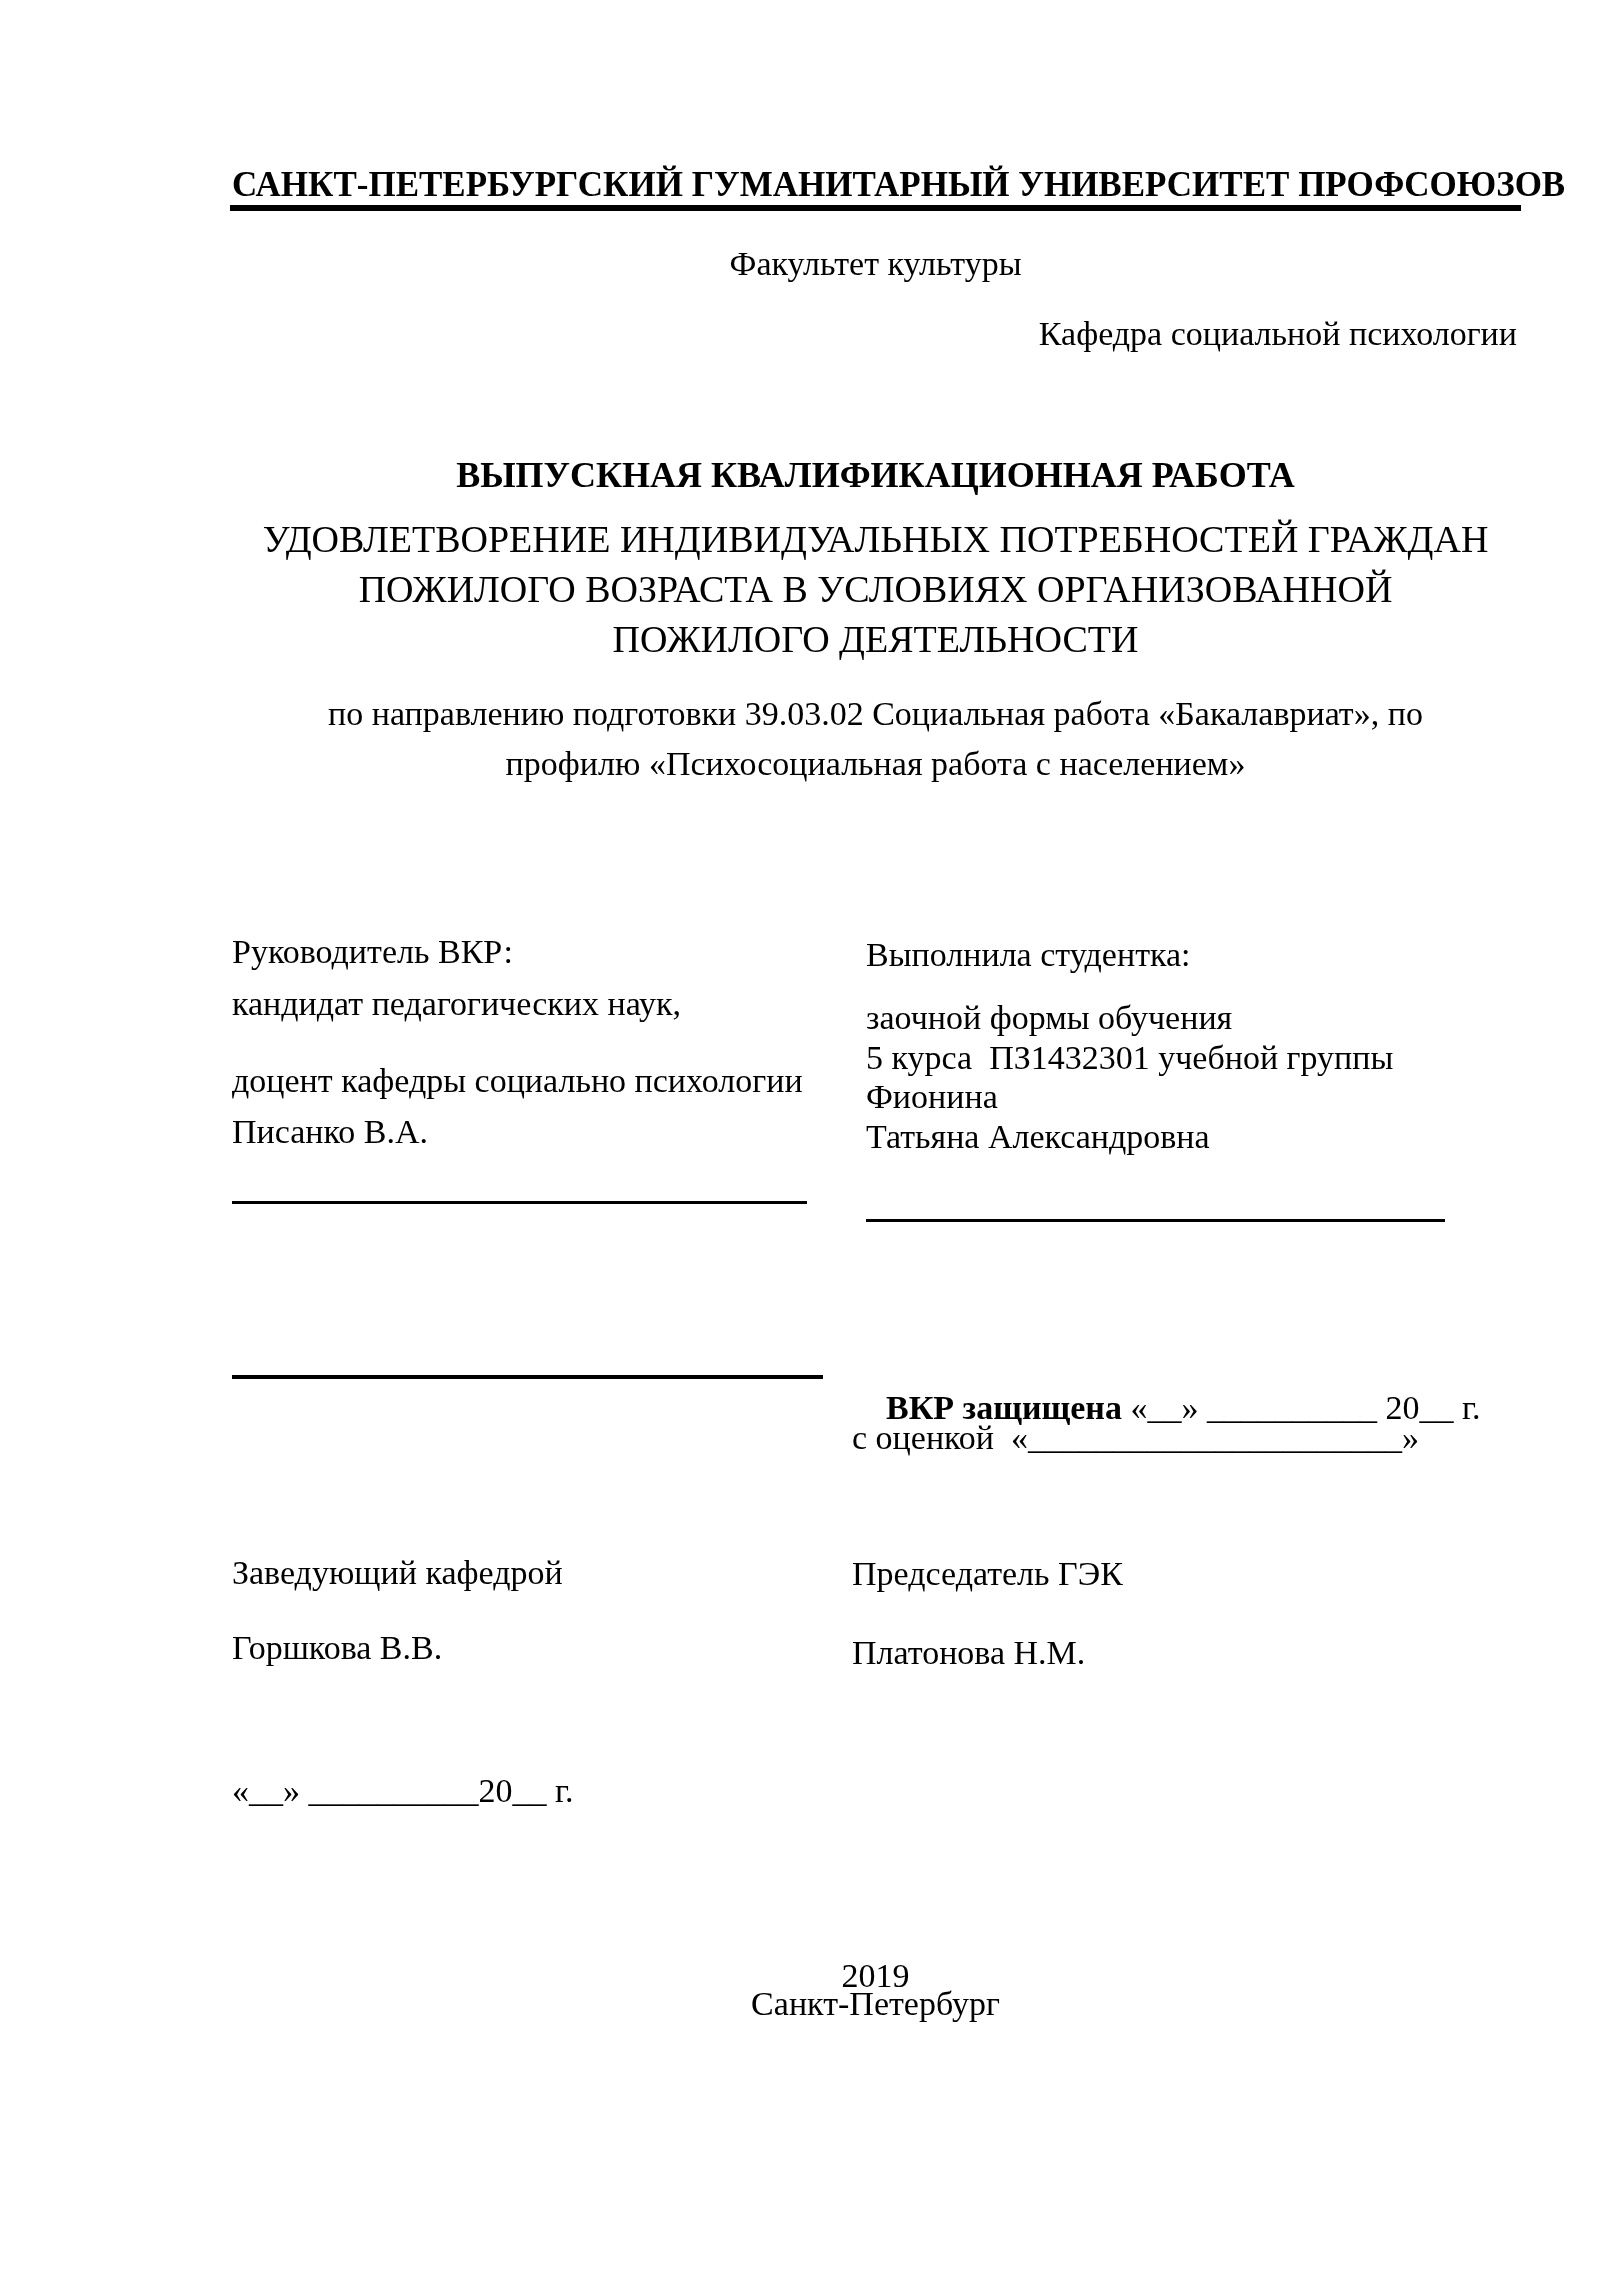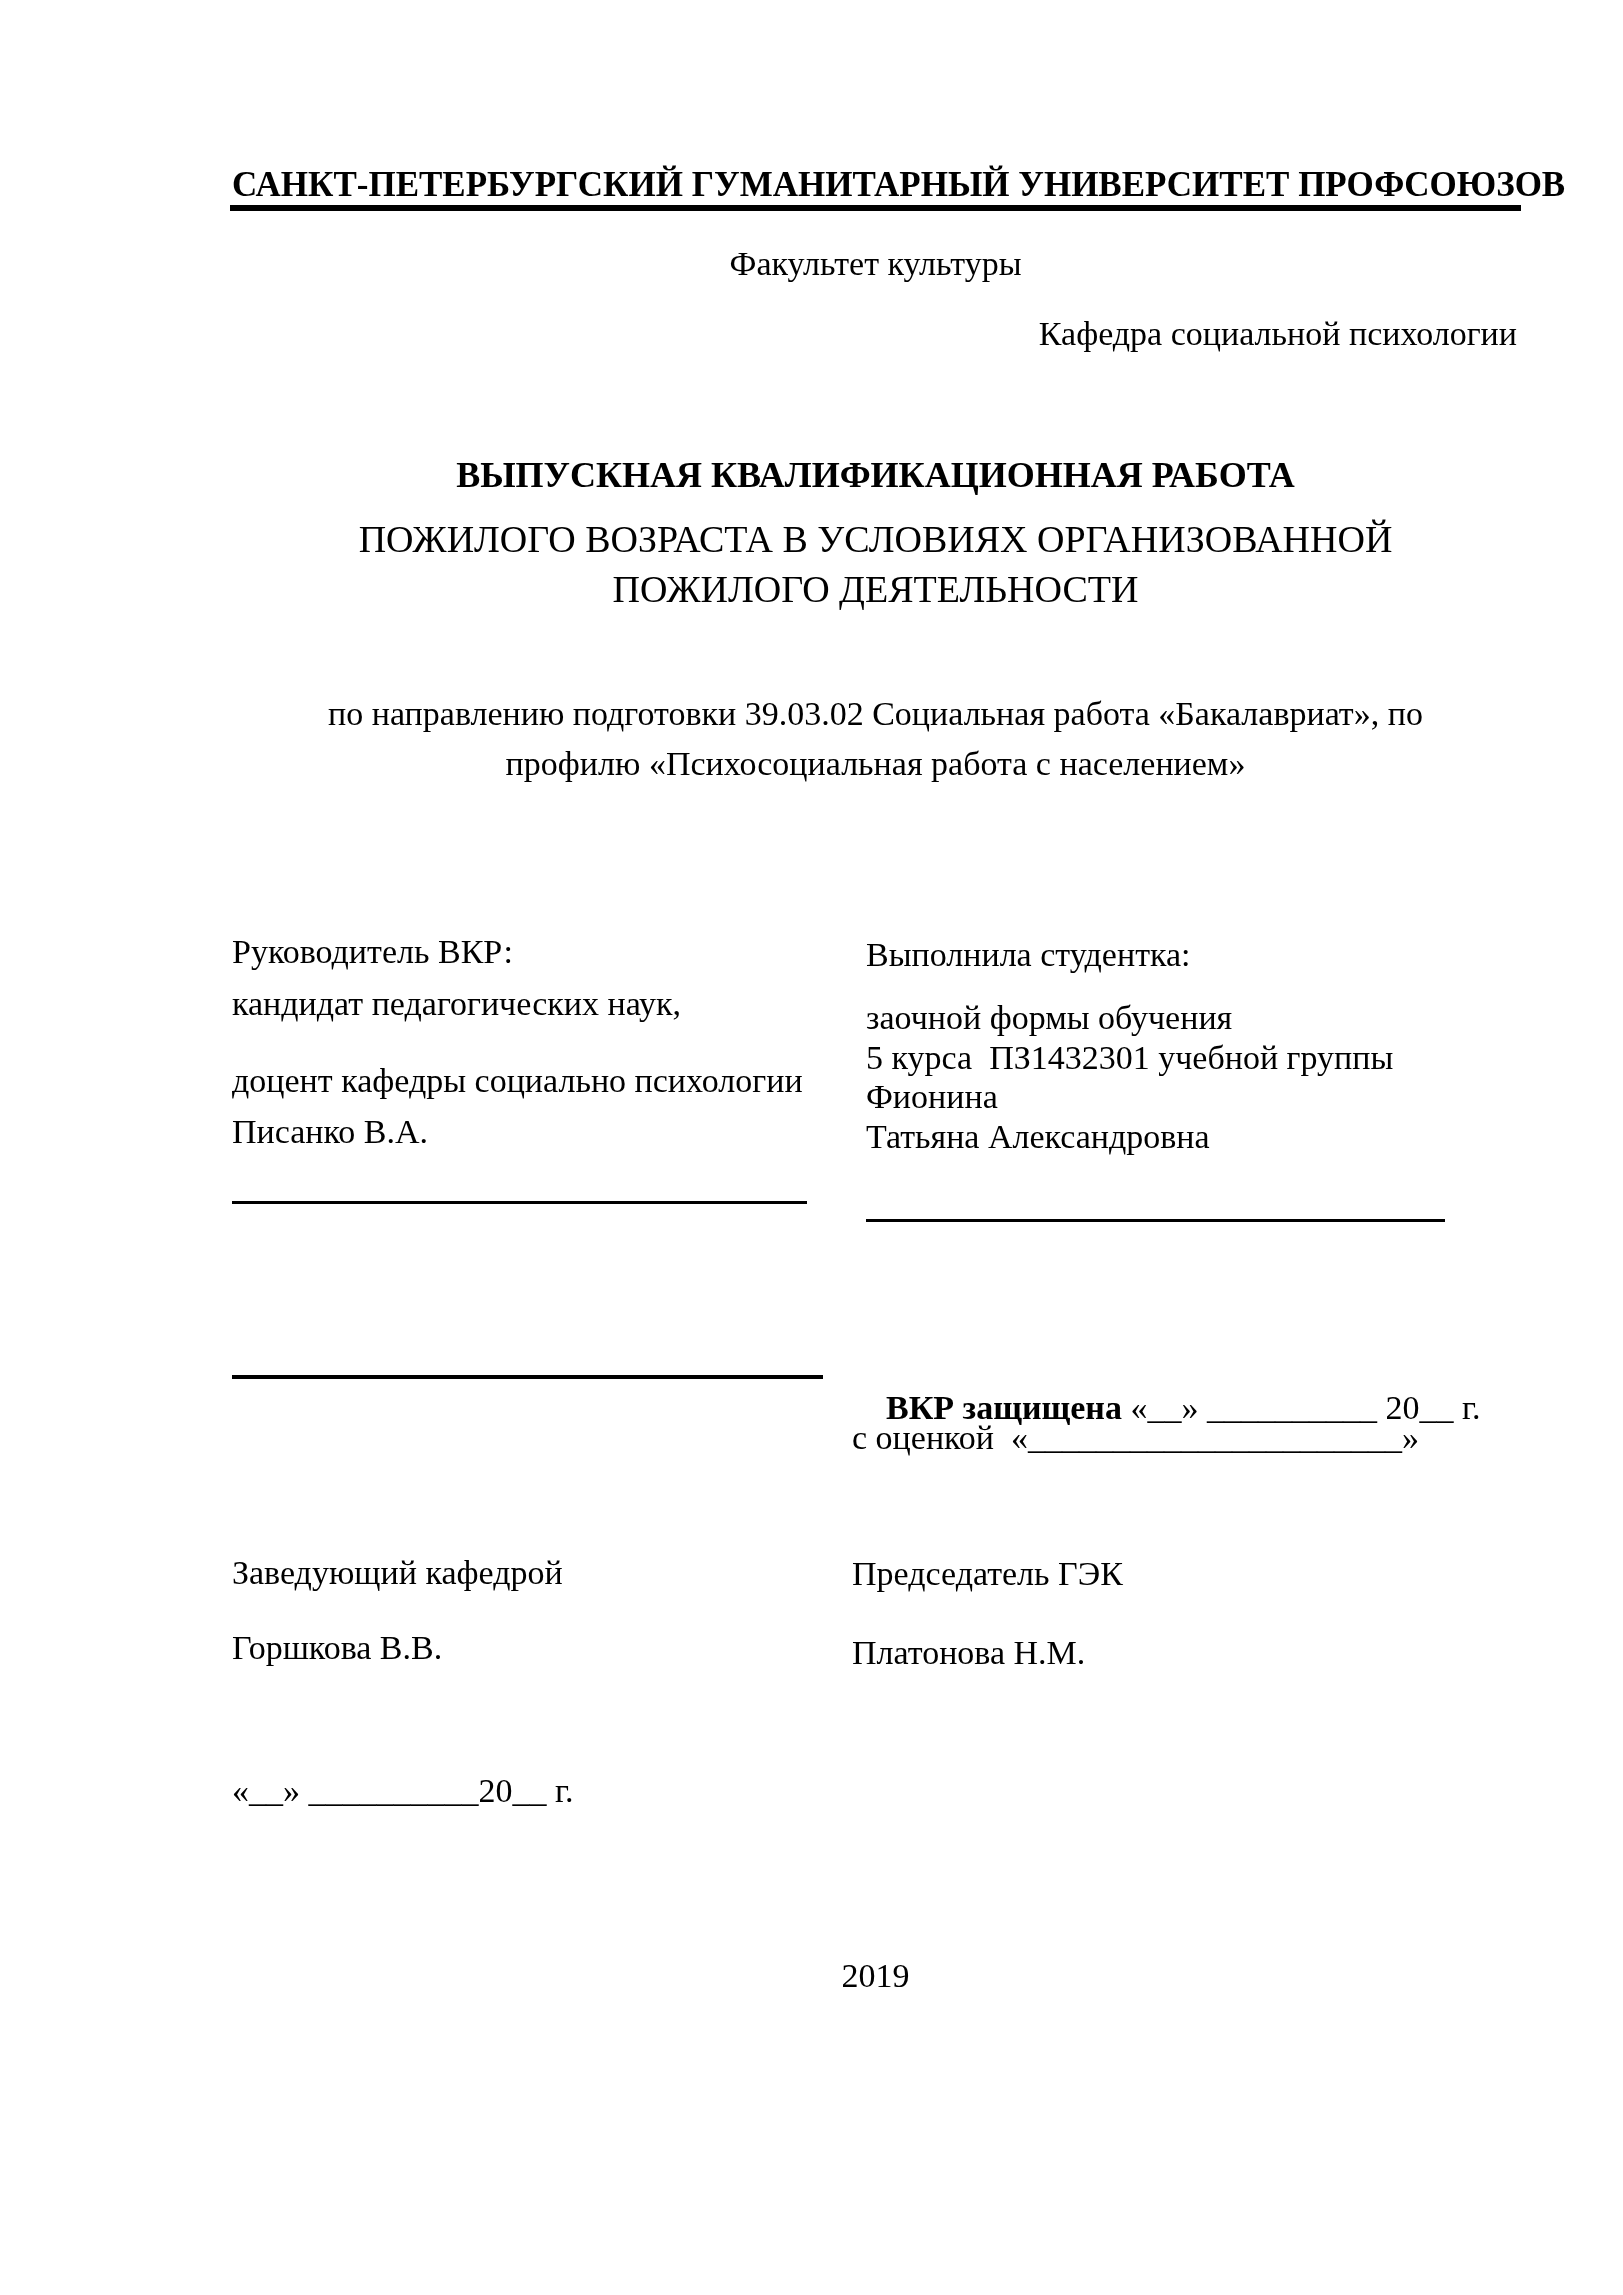--- a/index.html
+++ b/index.html
@@ -54,20 +54,21 @@
 
   <div class="abs content-center fs44 bold line" style="top:165px;text-align:right;">САНКТ-ПЕТЕРБУРГСКИЙ ГУМАНИТАРНЫЙ УНИВЕРСИТЕТ ПРОФСОЮЗОВ</div>
   <div class="abs rule" style="top:205px; left:230px; width:1291px;"></div>
 
   <div class="abs content-center fs43 line" style="top:245px;">Факультет культуры</div>
   <div class="abs content-right fs43 line" style="top:315px;">Кафедра социальной психологии</div>
 
   <div class="abs content-center fs46 bold line" style="top:454px;">ВЫПУСКНАЯ КВАЛИФИКАЦИОННАЯ РАБОТА</div>
 
   <div class="abs content-center fs48 lh64" style="top:514px;">
+    <div class="line">УДОВЛЕТВОРЕНИЕ ИНДИВИДУАЛЬНЫХ ПОТРЕБНОСТЕЙ ГРАЖДАН</div>
     <div class="line">ПОЖИЛОГО ВОЗРАСТА В УСЛОВИЯХ ОРГАНИЗОВАННОЙ</div>
     <div class="line">ПОЖИЛОГО ДЕЯТЕЛЬНОСТИ</div>
   </div>
 
   <div class="abs content-center fs43 lh64" style="top:689px;">
     <div class="line">по направлению подготовки 39.03.02 Социальная работа «Бакалавриат», по</div>
     <div class="line">профилю «Психосоциальная работа с населением»</div>
   </div>
 
   <div class="abs fs43 line" style="top:933px; left:232px;">Руководитель ВКР:</div>
@@ -89,16 +90,17 @@
   </div>
   <div class="abs fs43 line" style="top:1419px; left:852px;">с оценкой  «______________________»</div>
 
   <div class="abs fs43 line" style="top:1554px; left:232px;">Заведующий кафедрой</div>
   <div class="abs fs43 line" style="top:1555px; left:852px;">Председатель ГЭК</div>
   <div class="abs fs43 line" style="top:1629px; left:232px;">Горшкова В.В.</div>
   <div class="abs fs43 line" style="top:1634px; left:852px;text-align:center;">Платонова Н.М.</div>
 
   <div class="abs fs43 line" style="top:1772px; left:232px;">«__» __________20__ г.</div>
 
+  <div class="abs content-center fs43 line" style="top:1985px;">Санкт-Петербург</div>
   <div class="abs content-center fs43 line" style="top:1957px;">2019</div>
 
 </div>
 
 
 </body></html>

